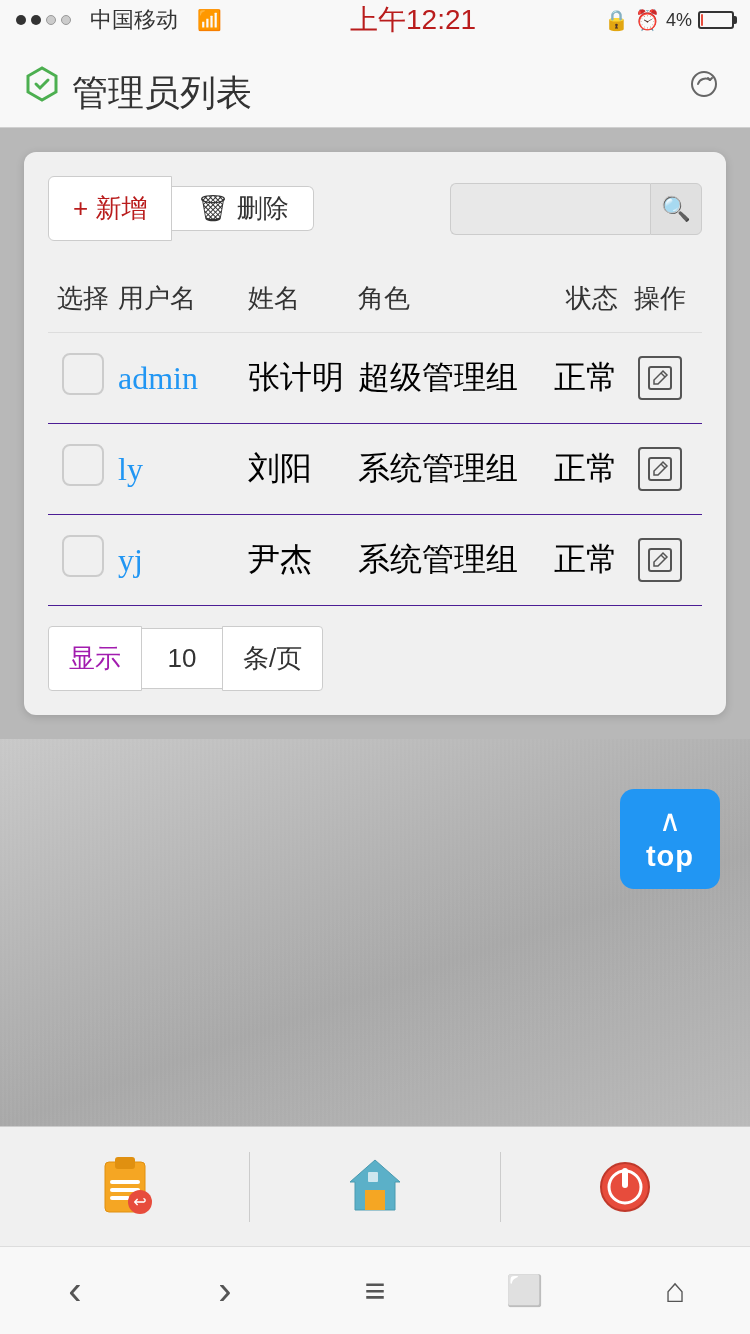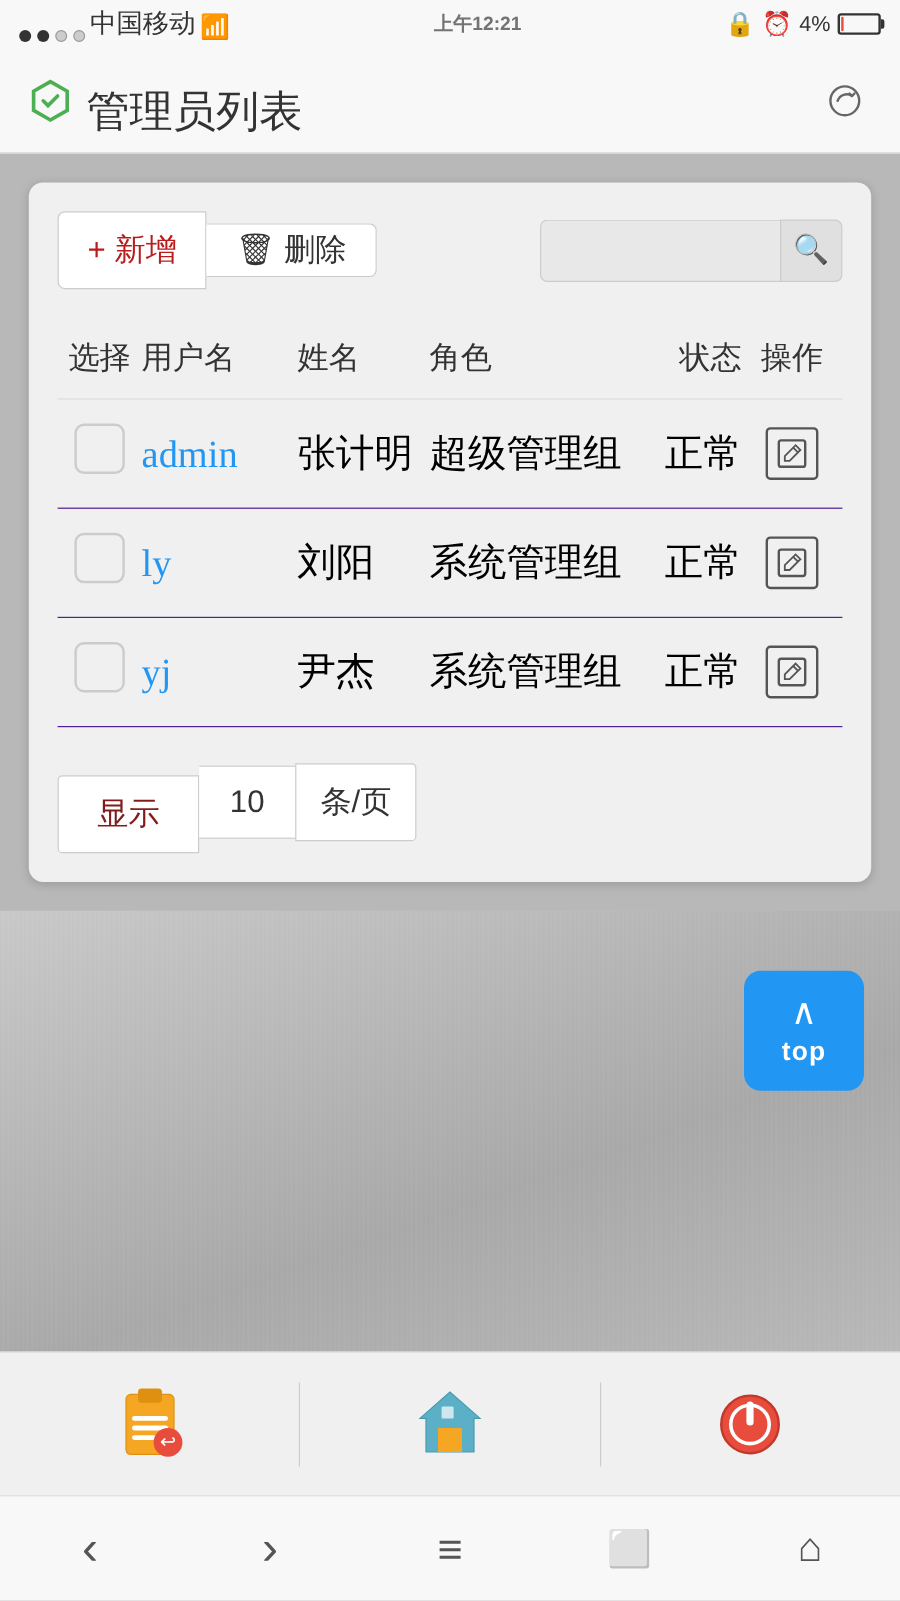--- a/index.html
+++ b/index.html
@@ -21,32 +21,32 @@
       display: flex;
       align-items: center;
       justify-content: space-between;
       padding: 0 16px;
       font-size: 24px;
       position: relative;
       z-index: 10;
     }
     .status-left {
       display: flex;
-      align-items: flex-end;
-      gap: 4px;
+      align-items: center;
+      gap: 19px;
     }
     .signal-dots {
       display: flex; gap: 5px; align-items: center;
     }
     .dot { width: 10px; height: 10px; border-radius: 50%; }
     .dot.filled { background: #333; }
     .dot.empty { background: #ccc; border: 1px solid #999; }
     .carrier { font-size: 22px; color: #333; }
     .wifi-icon { font-size: 20px; color: #333; }
-    .status-center { font-size: 16px; color: #737373; font-weight: 700; }
+    .status-center { font-size: 28px; color: #b91c1c; font-weight: 400; }
     .status-right {
       display: flex; align-items: center; gap: 6px; font-size: 20px; color: #333;
     }
     .battery-text { font-size: 18px; }
     .battery-box {
       width: 36px; height: 18px; border: 2px solid #333; border-radius: 3px;
       position: relative; display: flex; align-items: center; padding: 1px;
     }
     .battery-box::after {
       content: ''; width: 3px; height: 8px; background: #333;
@@ -205,24 +205,23 @@
     
     .pagination {
       display: flex;
       align-items: center;
       margin-top: 20px;
     }
     .page-label {
       border: 1px solid #ccc;
       background: #fff;
       border-radius: 4px 0 0 4px;
-      padding: 14px 32px;
+      padding: 14px 20px;
       font-size: 26px;
-      color: #7f1d1d;
-      margin-top: 20px;
+      color: #a21caf;
     }
     .page-input {
       border: 1px solid #ccc;
       border-left: none; border-right: none;
       background: #fff;
       padding: 14px 20px;
       font-size: 26px;
       color: #333;
       width: 80px;
       text-align: center;
@@ -260,21 +259,21 @@
       cursor: pointer;
       gap: 4px;
     }
     .top-arrow {
       color: white;
       font-size: 30px;
       line-height: 1;
     }
     .top-label {
       color: white;
-      font-size: 22px;
+      font-size: 29px;
       font-weight: bold;
       letter-spacing: 1px;
     }
 
     
     .bottom-tabs {
       width: 750px;
       height: 120px;
       background: #f0f0f0;
       border-top: 1px solid #ccc;

